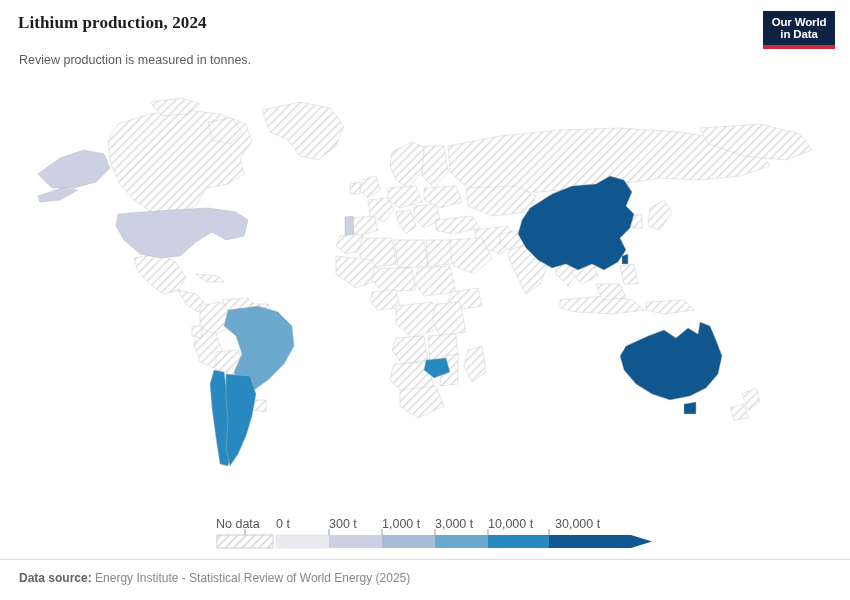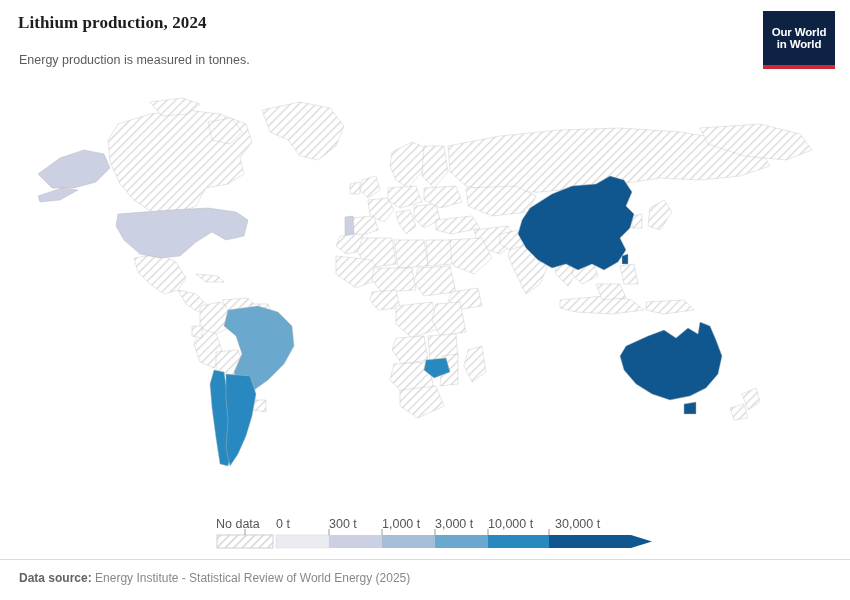--- a/index.html
+++ b/index.html
@@ -44,21 +44,21 @@
     color: #5b5b5b;
     white-space: nowrap;
   }
 
   
   #owid-logo {
     position: absolute;
     right: 15px;
     top: 11px;
     width: 72px;
-    height: 58px;
+    height: 38px;
     background: #0e2344;
     box-sizing: border-box;
     border-bottom: 4px solid #cc2a36;
     display: flex;
     flex-direction: column;
     align-items: center;
     justify-content: center;
     line-height: 1.08;
   }
   #owid-logo .logo-line {
@@ -147,25 +147,25 @@
     font-size: 12px;
     color: #888888;
     white-space: nowrap;
   }
 </style>
 </head>
 <body>
 
 <div id="header">
   <div id="chart-title">Lithium production, 2024</div>
-  <div id="chart-subtitle">Energy production is measured in tonnes.</div>
+  <div id="chart-subtitle">Review production is measured in tonnes.</div>
 
   <div id="owid-logo">
     <span class="logo-line">Our World</span>
-    <span class="logo-line">in World</span>
+    <span class="logo-line">in Data</span>
   </div>
 </div>
 
 <div id="map-area">
   <svg id="world-map" viewBox="0 0 850 415" preserveAspectRatio="xMidYMid meet">
     <defs>
       <pattern id="hatch" width="6" height="6" patternTransform="rotate(45)" patternUnits="userSpaceOnUse">
         <rect width="6" height="6" fill="#ffffff"></rect>
         <line x1="0" y1="0" x2="0" y2="6" stroke="#d8d8d8" stroke-width="2.6"></line>
       </pattern>

